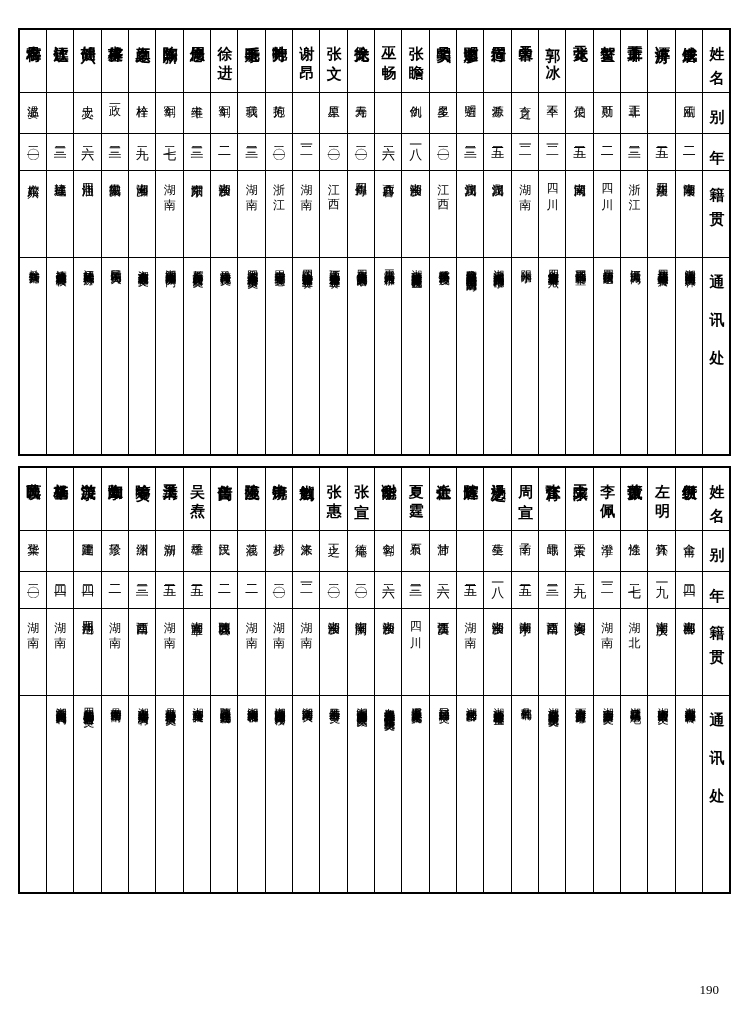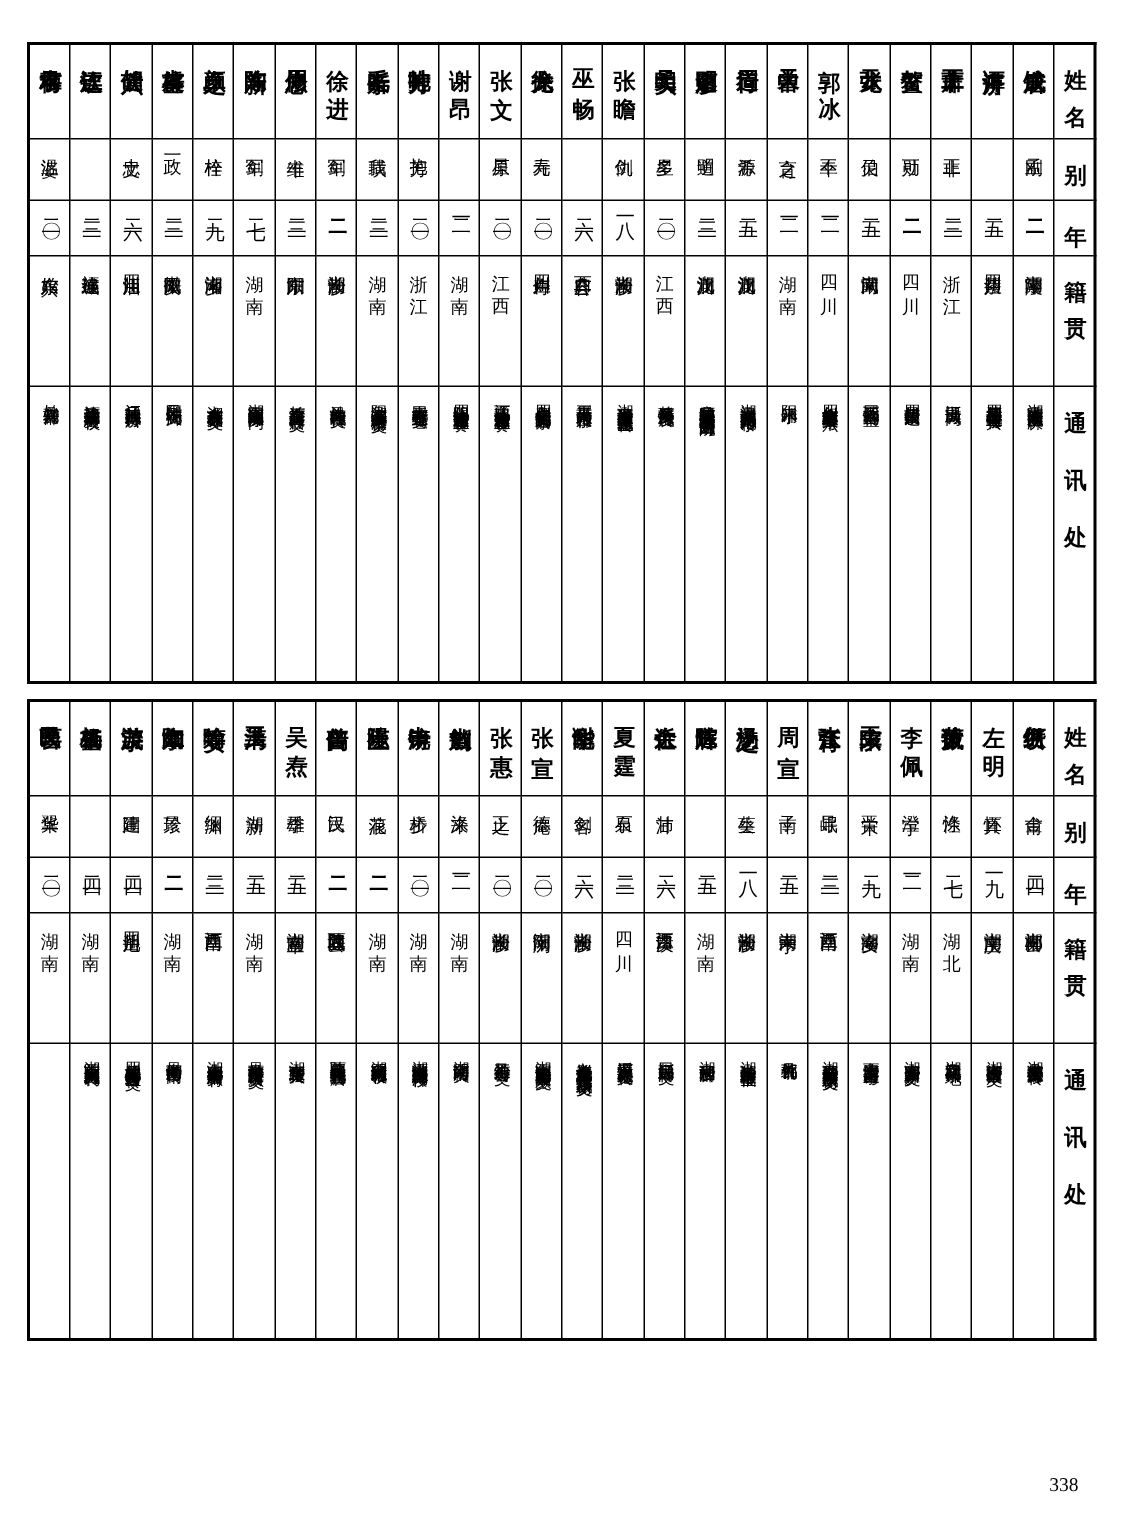--- a/index.html
+++ b/index.html
@@ -1407,14 +1407,14 @@
             <td class="hdr-comm">
               <div class="cellwrap">
                 <div class="v">通 讯 处</div>
               </div>
             </td>
           </tr>
     </tbody>
       </table>
   </div>
 
-  <div class="pagenum">338</div>
+  <div class="pagenum">190</div>
 </div>
 
 </body></html>

